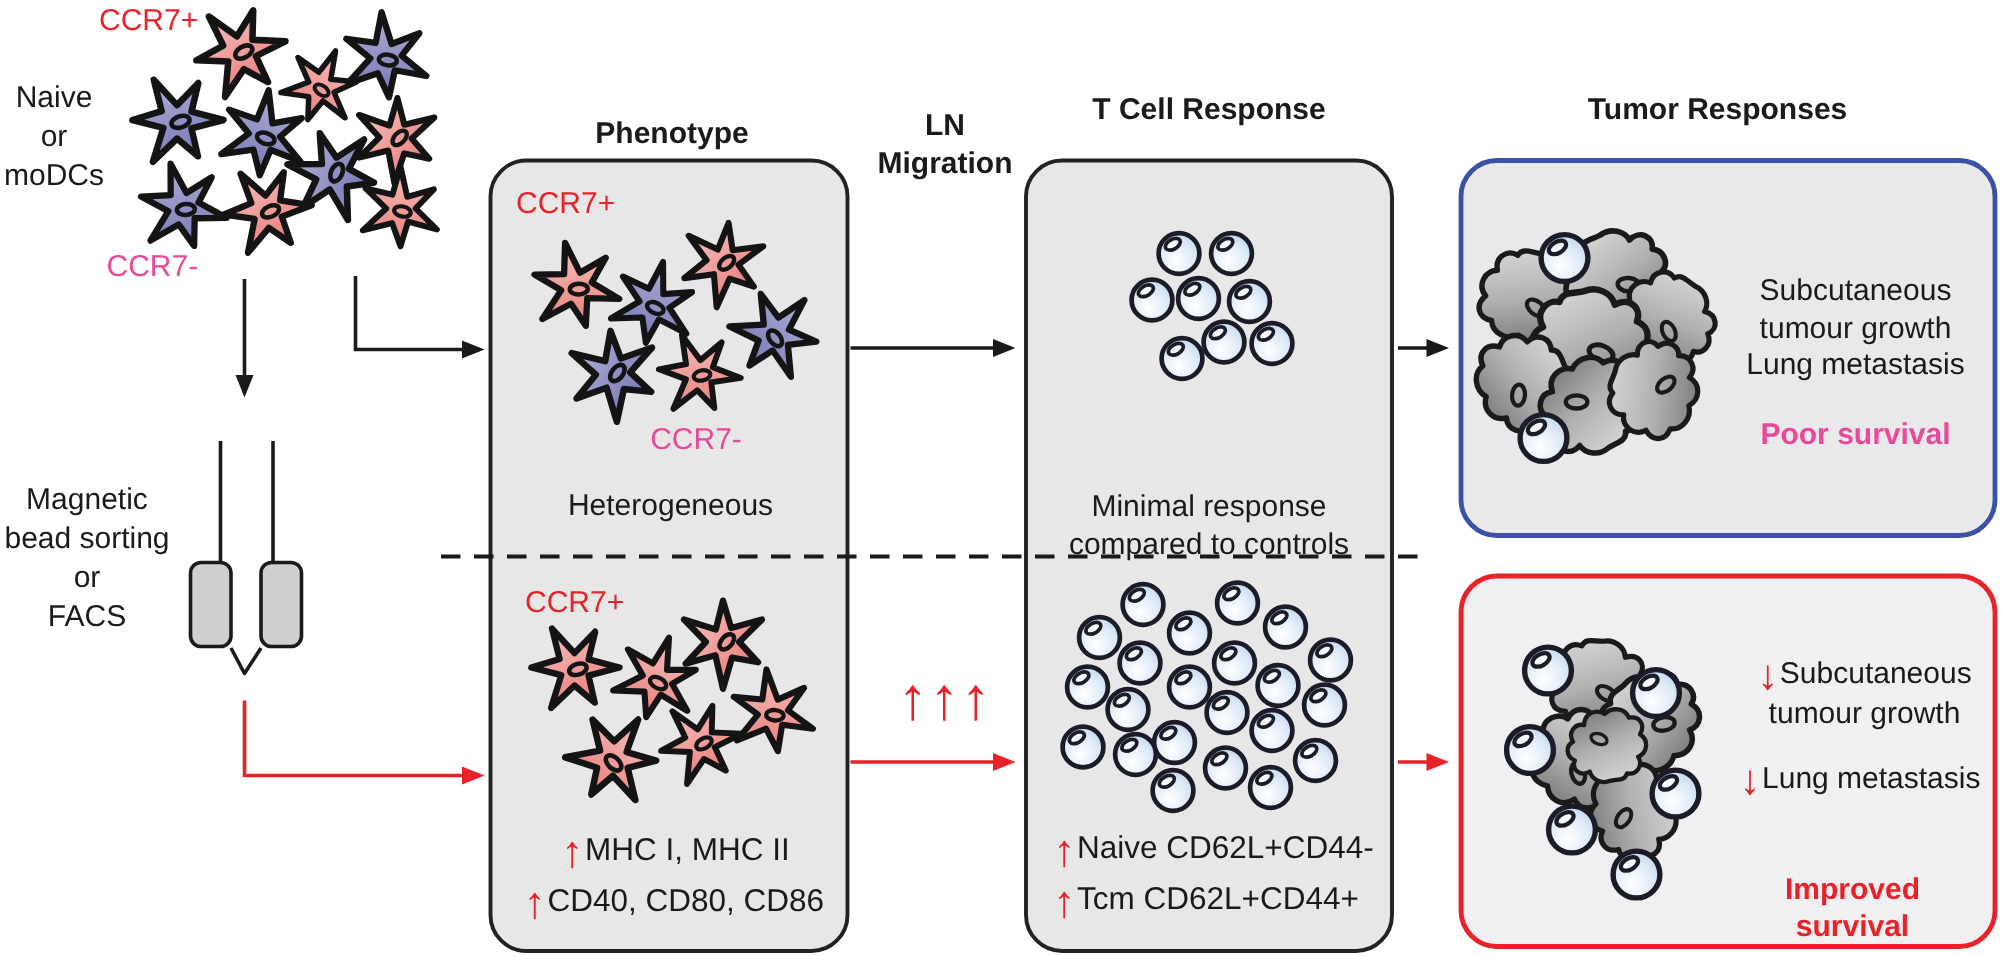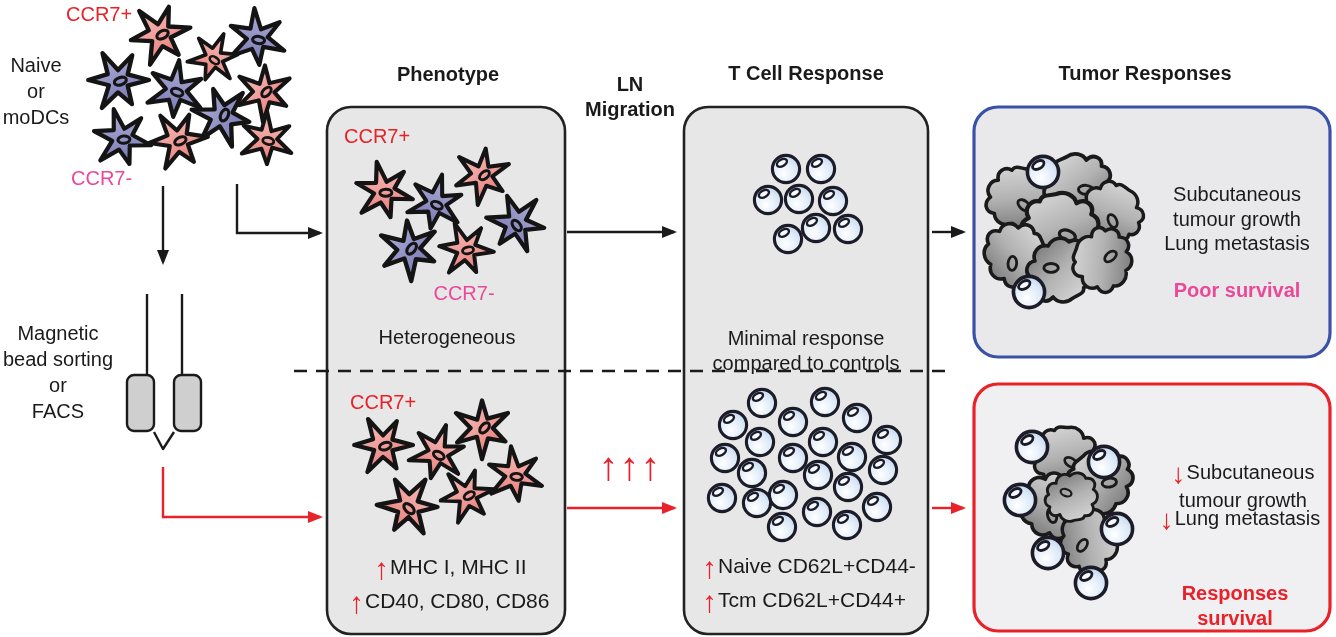--- a/index.html
+++ b/index.html
@@ -198,21 +198,21 @@
 
   <div class="lbl blue" style="left:71px;top:166px">CCR7-</div>
 
   <div class="lbl center ml" style="left:58px;top:320px">
     <div>Magnetic</div>
     <div>bead sorting</div>
     <div>or</div>
     <div>FACS</div>
   </div>
 
-  <div class="lbl center bold" style="left:448px;top:62px">Phenotype</div>
+  <div class="lbl center bold" style="left:448px;top:77px">Phenotype</div>
   <div class="lbl center bold ml2" style="left:630px;top:48px">
     <div>LN</div>
     <div>Migration</div>
   </div>
   <div class="lbl center bold" style="left:806px;top:61px">T Cell Response</div>
   <div class="lbl center bold" style="left:1145px;top:61px">Tumor Responses</div>
 
   <div class="lbl red" style="left:344px;top:124px">CCR7+</div>
   <div class="lbl blue center" style="left:464px;top:281px">CCR7-</div>
   <div class="lbl center" style="left:447px;top:325px">Heterogeneous</div>
@@ -238,25 +238,25 @@
     <span class="uarr">↑</span><span>Tcm CD62L+CD44+</span>
   </div>
 
   <div class="lbl center ml2" style="left:1237px;top:158px">
     <div>Subcutaneous</div>
     <div>tumour growth</div>
   </div>
   <div class="lbl center" style="left:1237px;top:231px">Lung metastasis</div>
   <div class="lbl center blue bold" style="left:1237px;top:278px">Poor survival</div>
 
-  <div class="lbl center ml2" style="left:1243px;top:436px">
+  <div class="lbl center ml2" style="left:1243px;top:412px">
     <div><span class="darr">↓</span><span>Subcutaneous</span></div>
     <div>tumour growth</div>
   </div>
   <div class="lbl center" style="left:1240px;top:506px">
     <span class="darr">↓</span><span>Lung metastasis</span>
   </div>
   <div class="lbl center red bold ml2" style="left:1235px;top:557px">
-    <div>Responses</div>
+    <div>Improved</div>
     <div>survival</div>
   </div>
 
 </div>
 
 </body></html>

